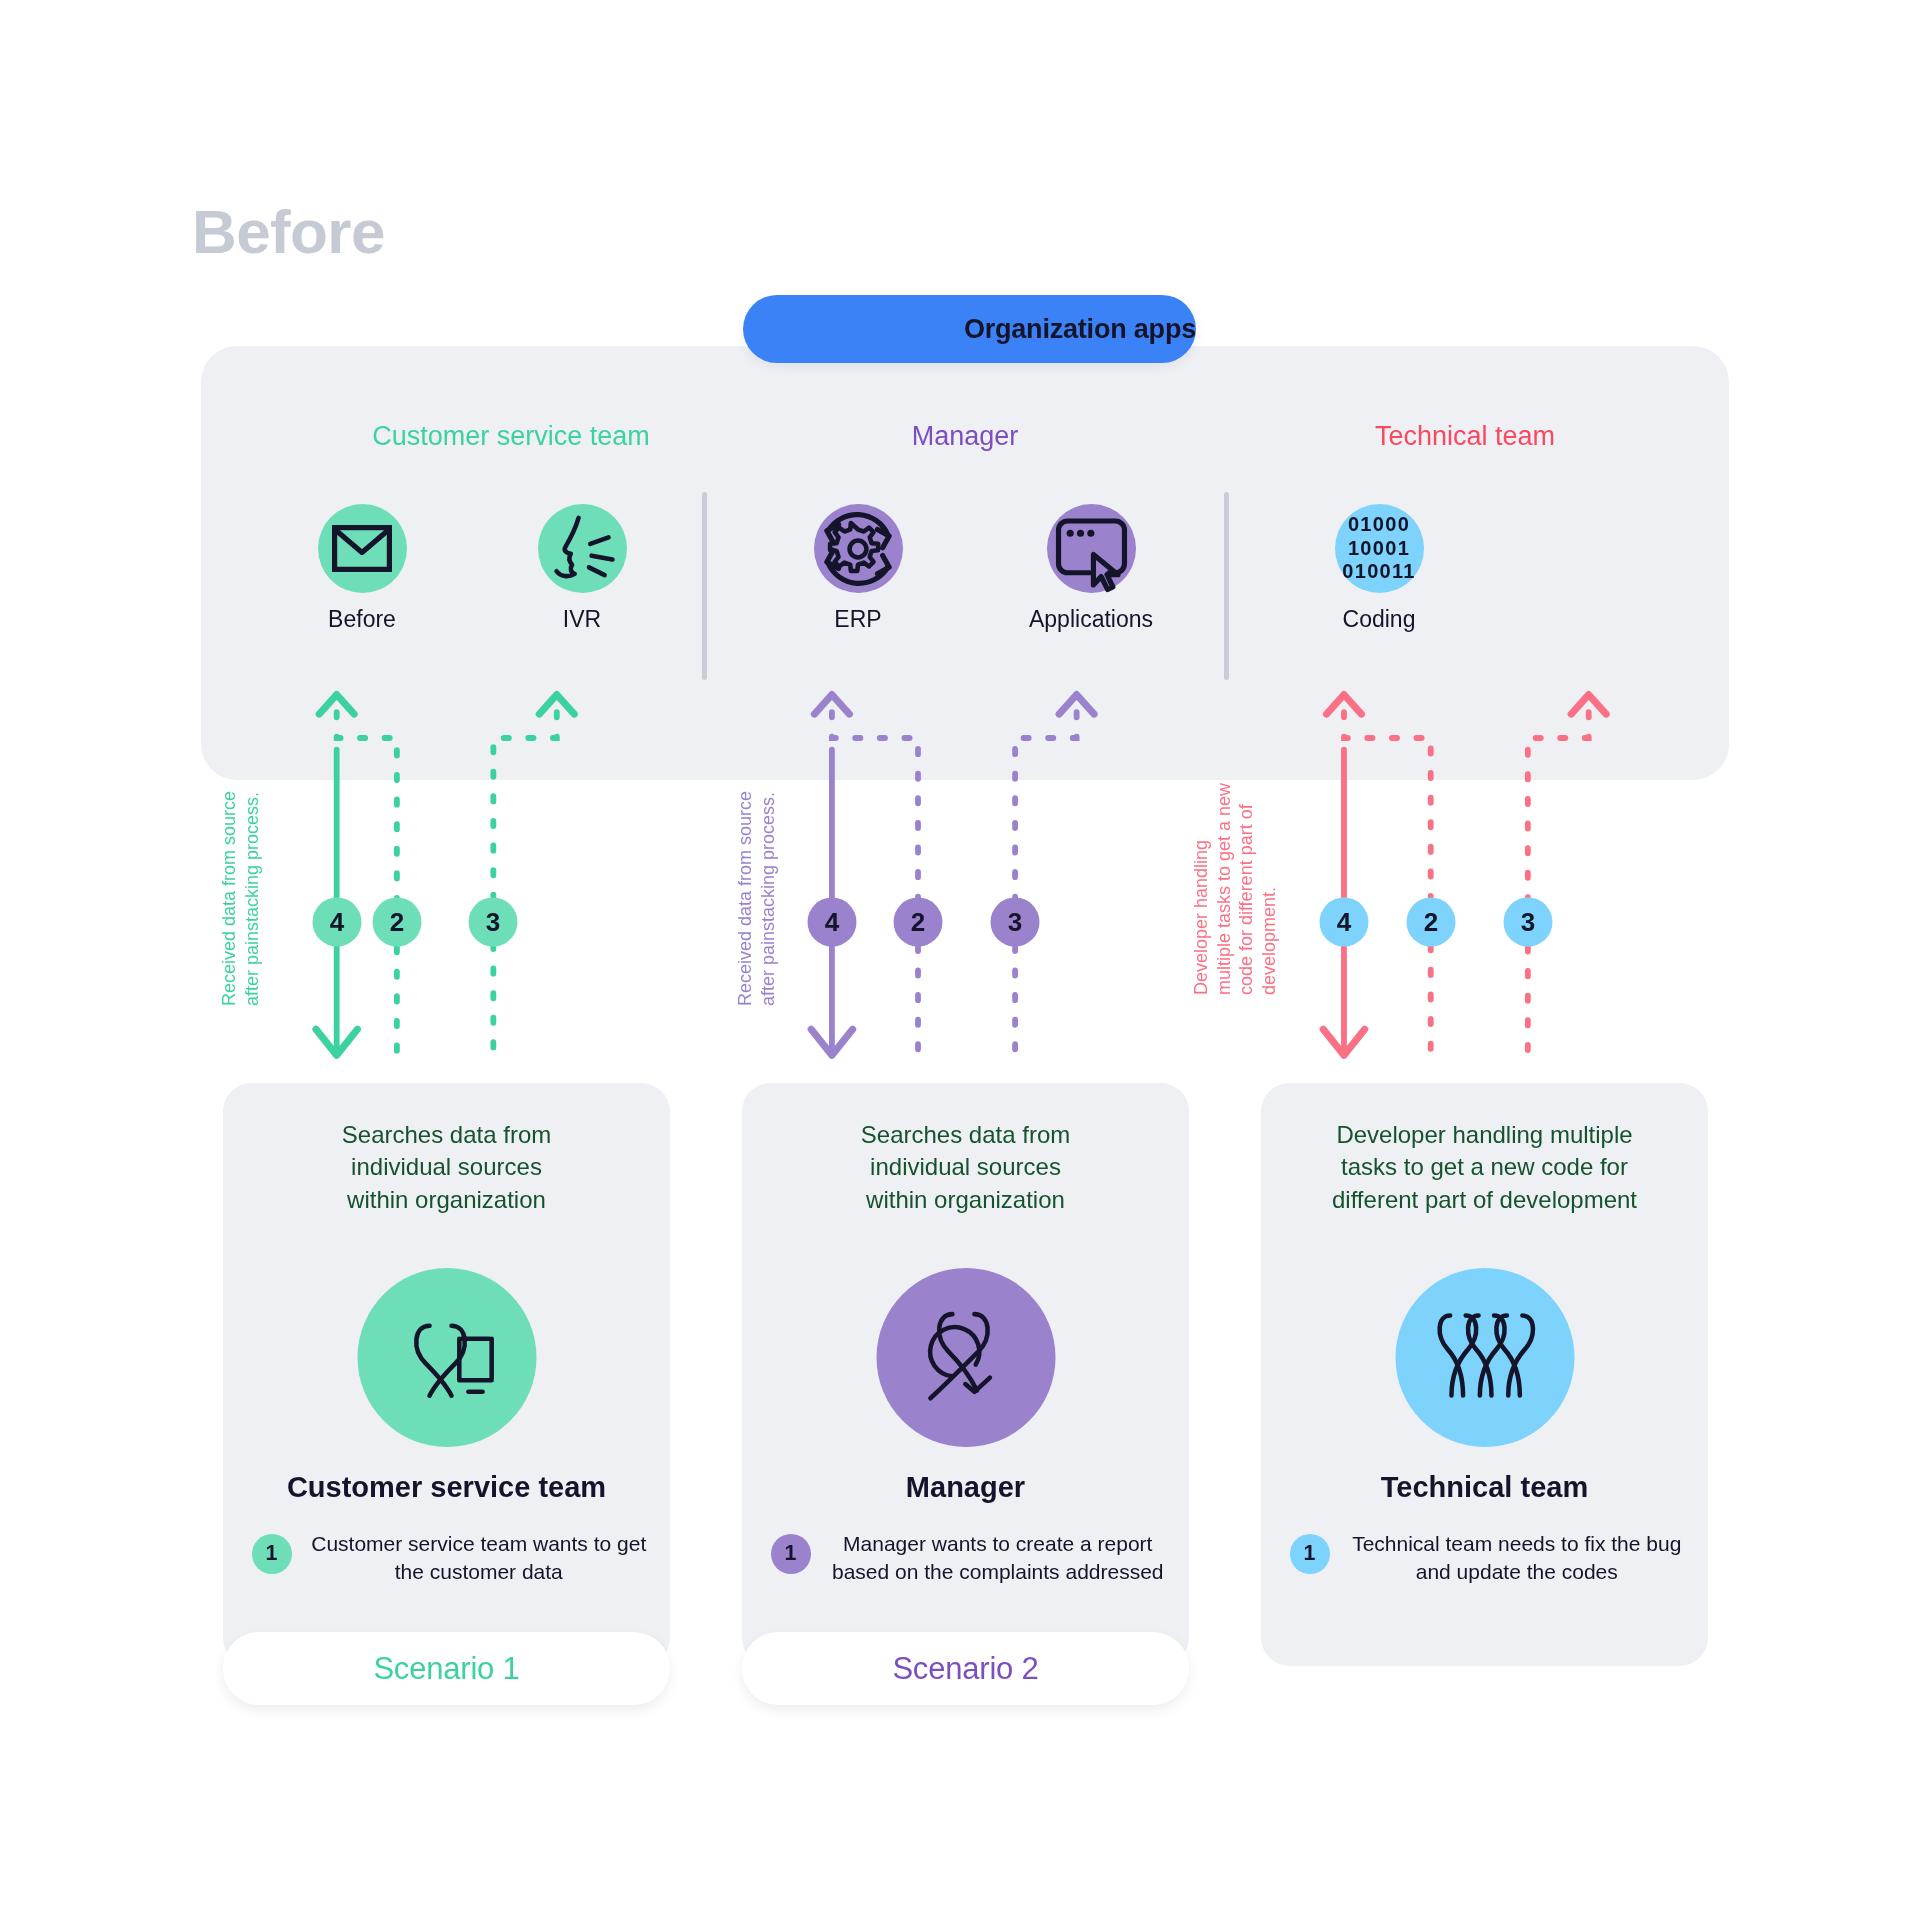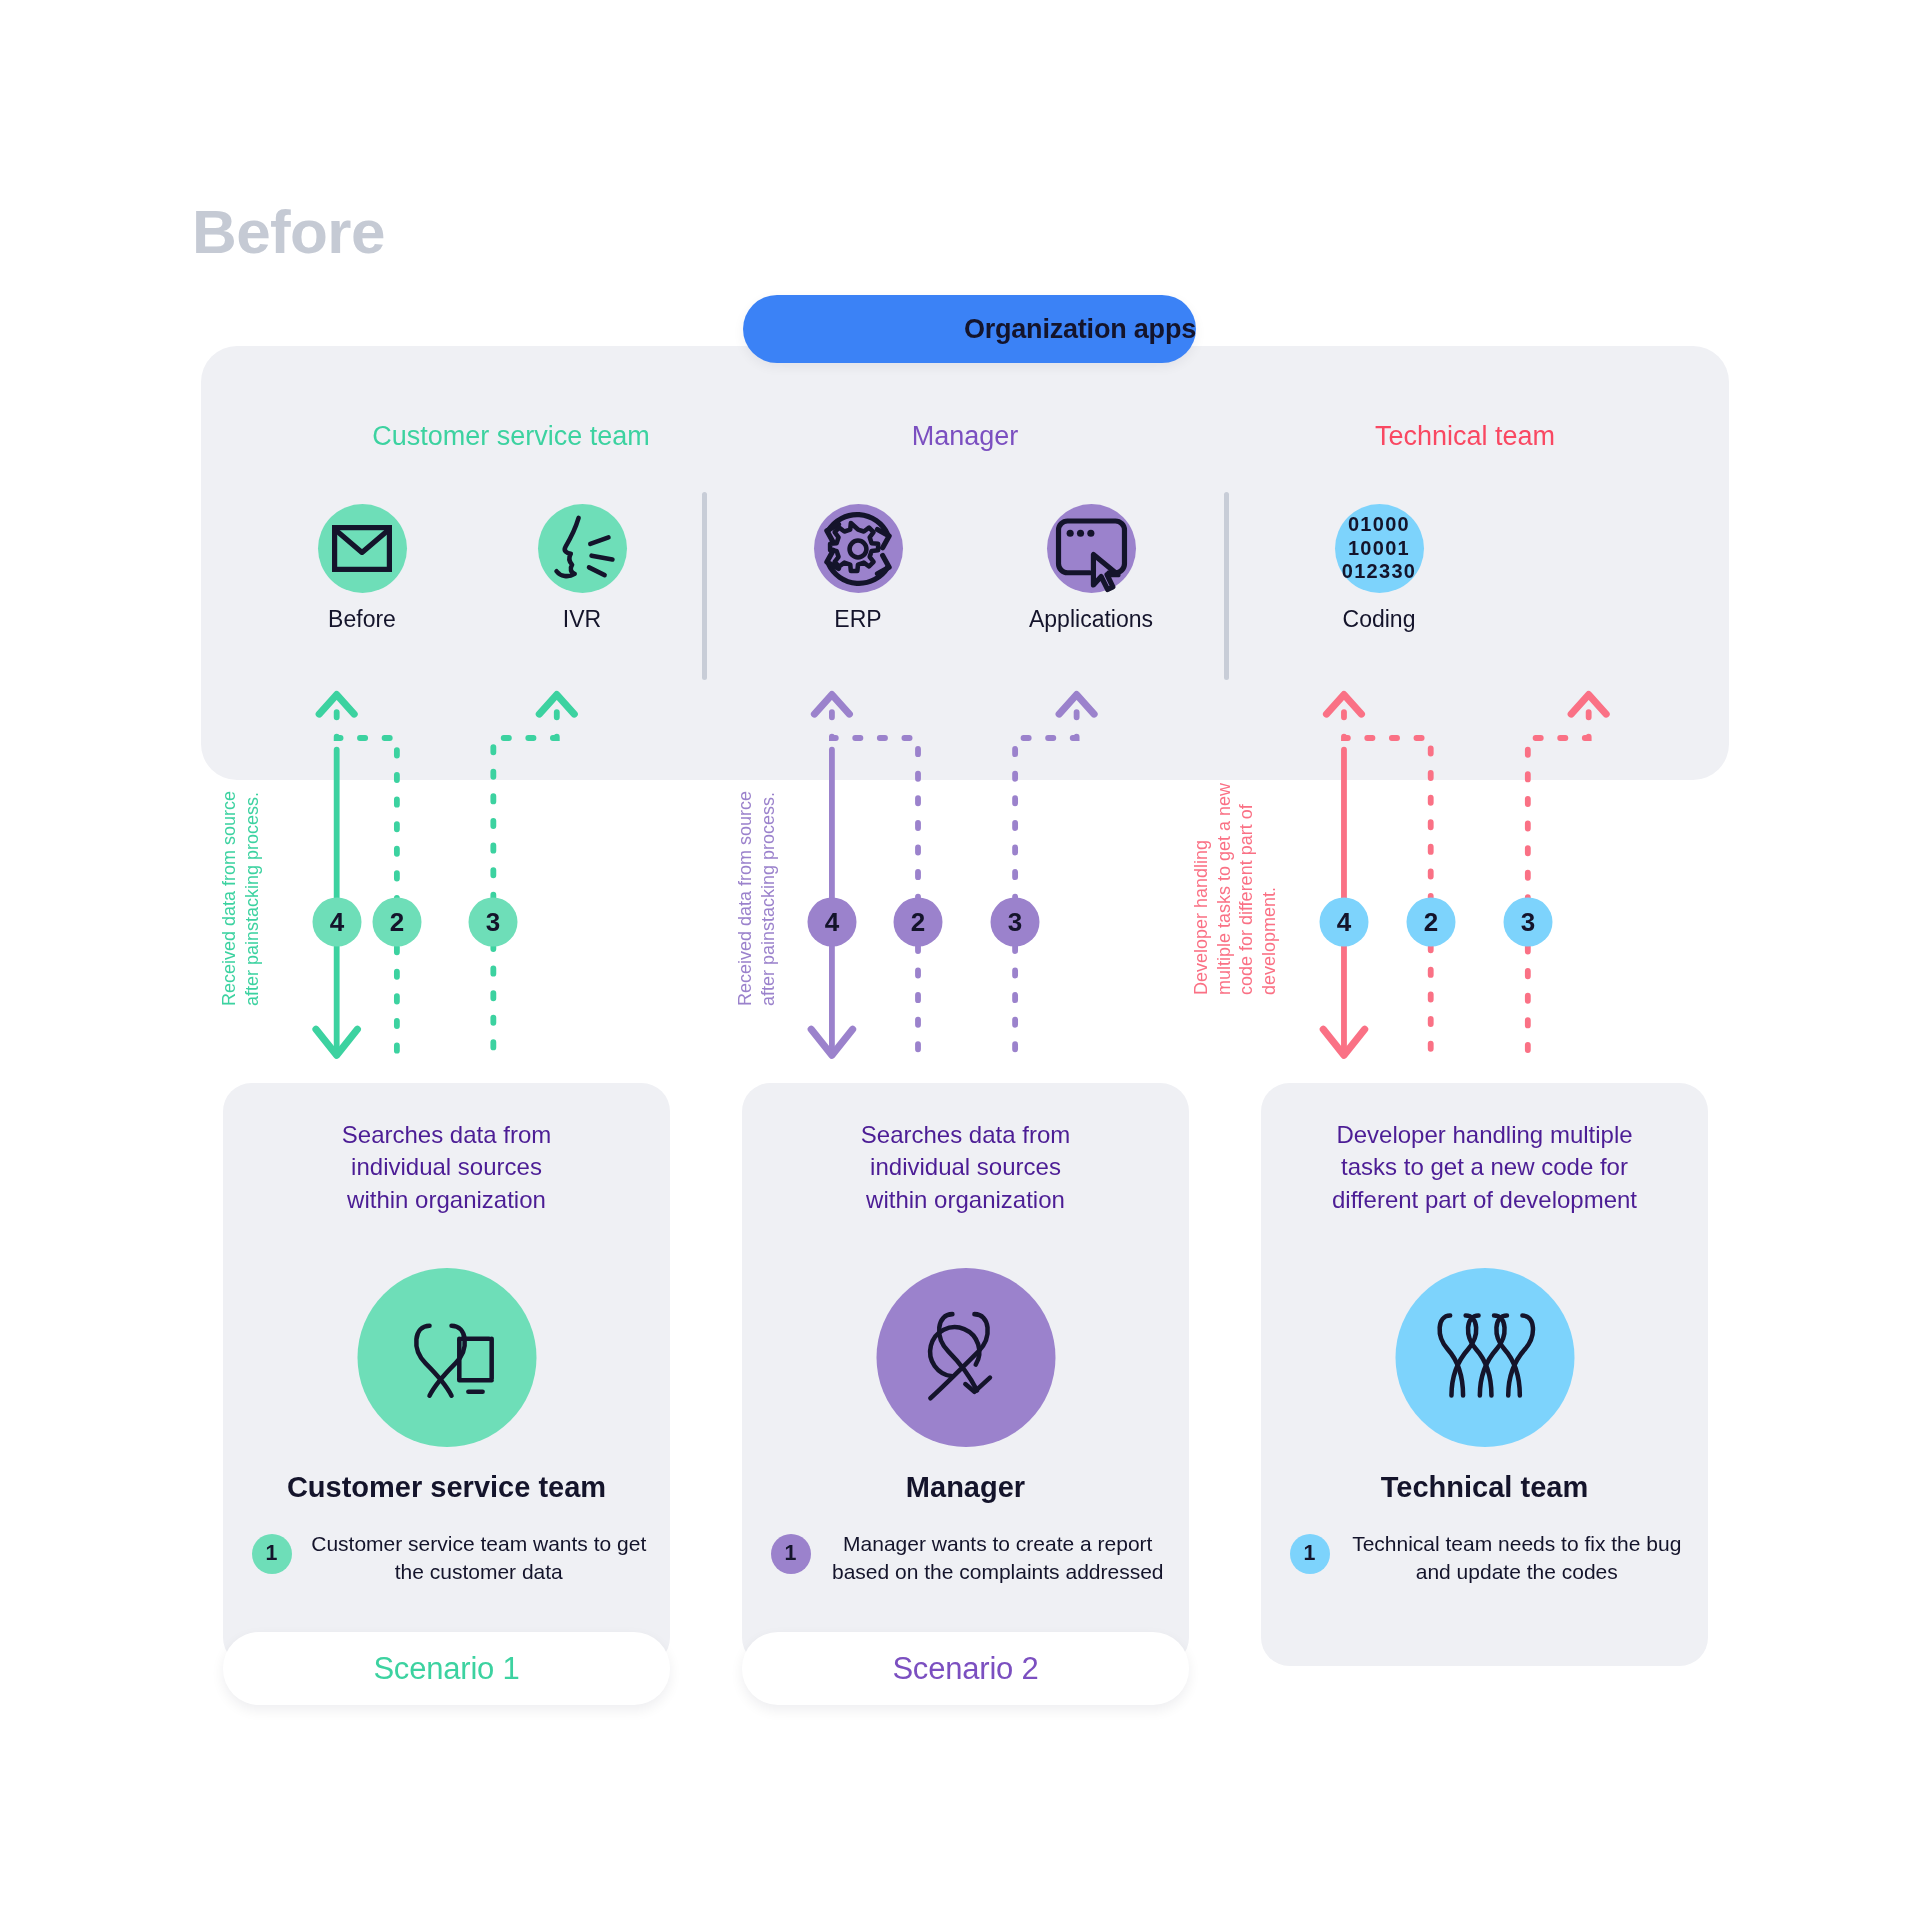--- a/index.html
+++ b/index.html
@@ -82,21 +82,21 @@
     position:absolute;width:447px;
     background:#EFF0F4;border-radius:28.5px;
     top:1083px;height:583px;
     padding:0;
   }
   #sc1{left:223px;}
   #sc2{left:742px;}
   #sc3{left:1261px;}
   .sc-desc{
     position:absolute;top:36px;left:26px;right:26px;
-    font-size:24px;line-height:1.35;text-align:center;color:#4c1d95;
+    font-size:24px;line-height:1.35;text-align:center;color:#14532d;
   }
   .sc-icon{
     position:absolute;left:50%;top:185px;transform:translateX(-50%);
     width:179px;height:179px;border-radius:50%;
     display:flex;align-items:center;justify-content:center;
   }
   .sc-title{
     position:absolute;left:0;right:0;top:388px;
     text-align:center;font-size:29px;font-weight:bold;color:#14142B;
   }
@@ -192,21 +192,21 @@
       </svg>
     </div>
     <div class="app-label">Applications</div>
   </div>
 
   <div class="app" style="left:1308px;top:504px;width:142px;">
     <div class="bubble r-bg">
       <div style="font-family:'Liberation Sans',sans-serif;font-weight:bold;font-size:20px;line-height:1.18;color:#14142B;letter-spacing:1.3px;text-align:center;">
         <div>01000</div>
         <div>10001</div>
-        <div>012330</div>
+        <div>010011</div>
       </div>
     </div>
     <div class="app-label">Coding</div>
   </div>
 
 
   <svg class="flow-svg" width="1926" height="1911" viewBox="0 0 2975 2952">
 
     <line x1="520" y1="1158" x2="520" y2="1624" stroke="#3CD2A0" stroke-width="9" stroke-linecap="round"></line>
     <polyline points="488,1590 520,1630 552,1590" fill="none" stroke="#3CD2A0" stroke-width="11" stroke-linecap="round" stroke-linejoin="round"></polyline>

